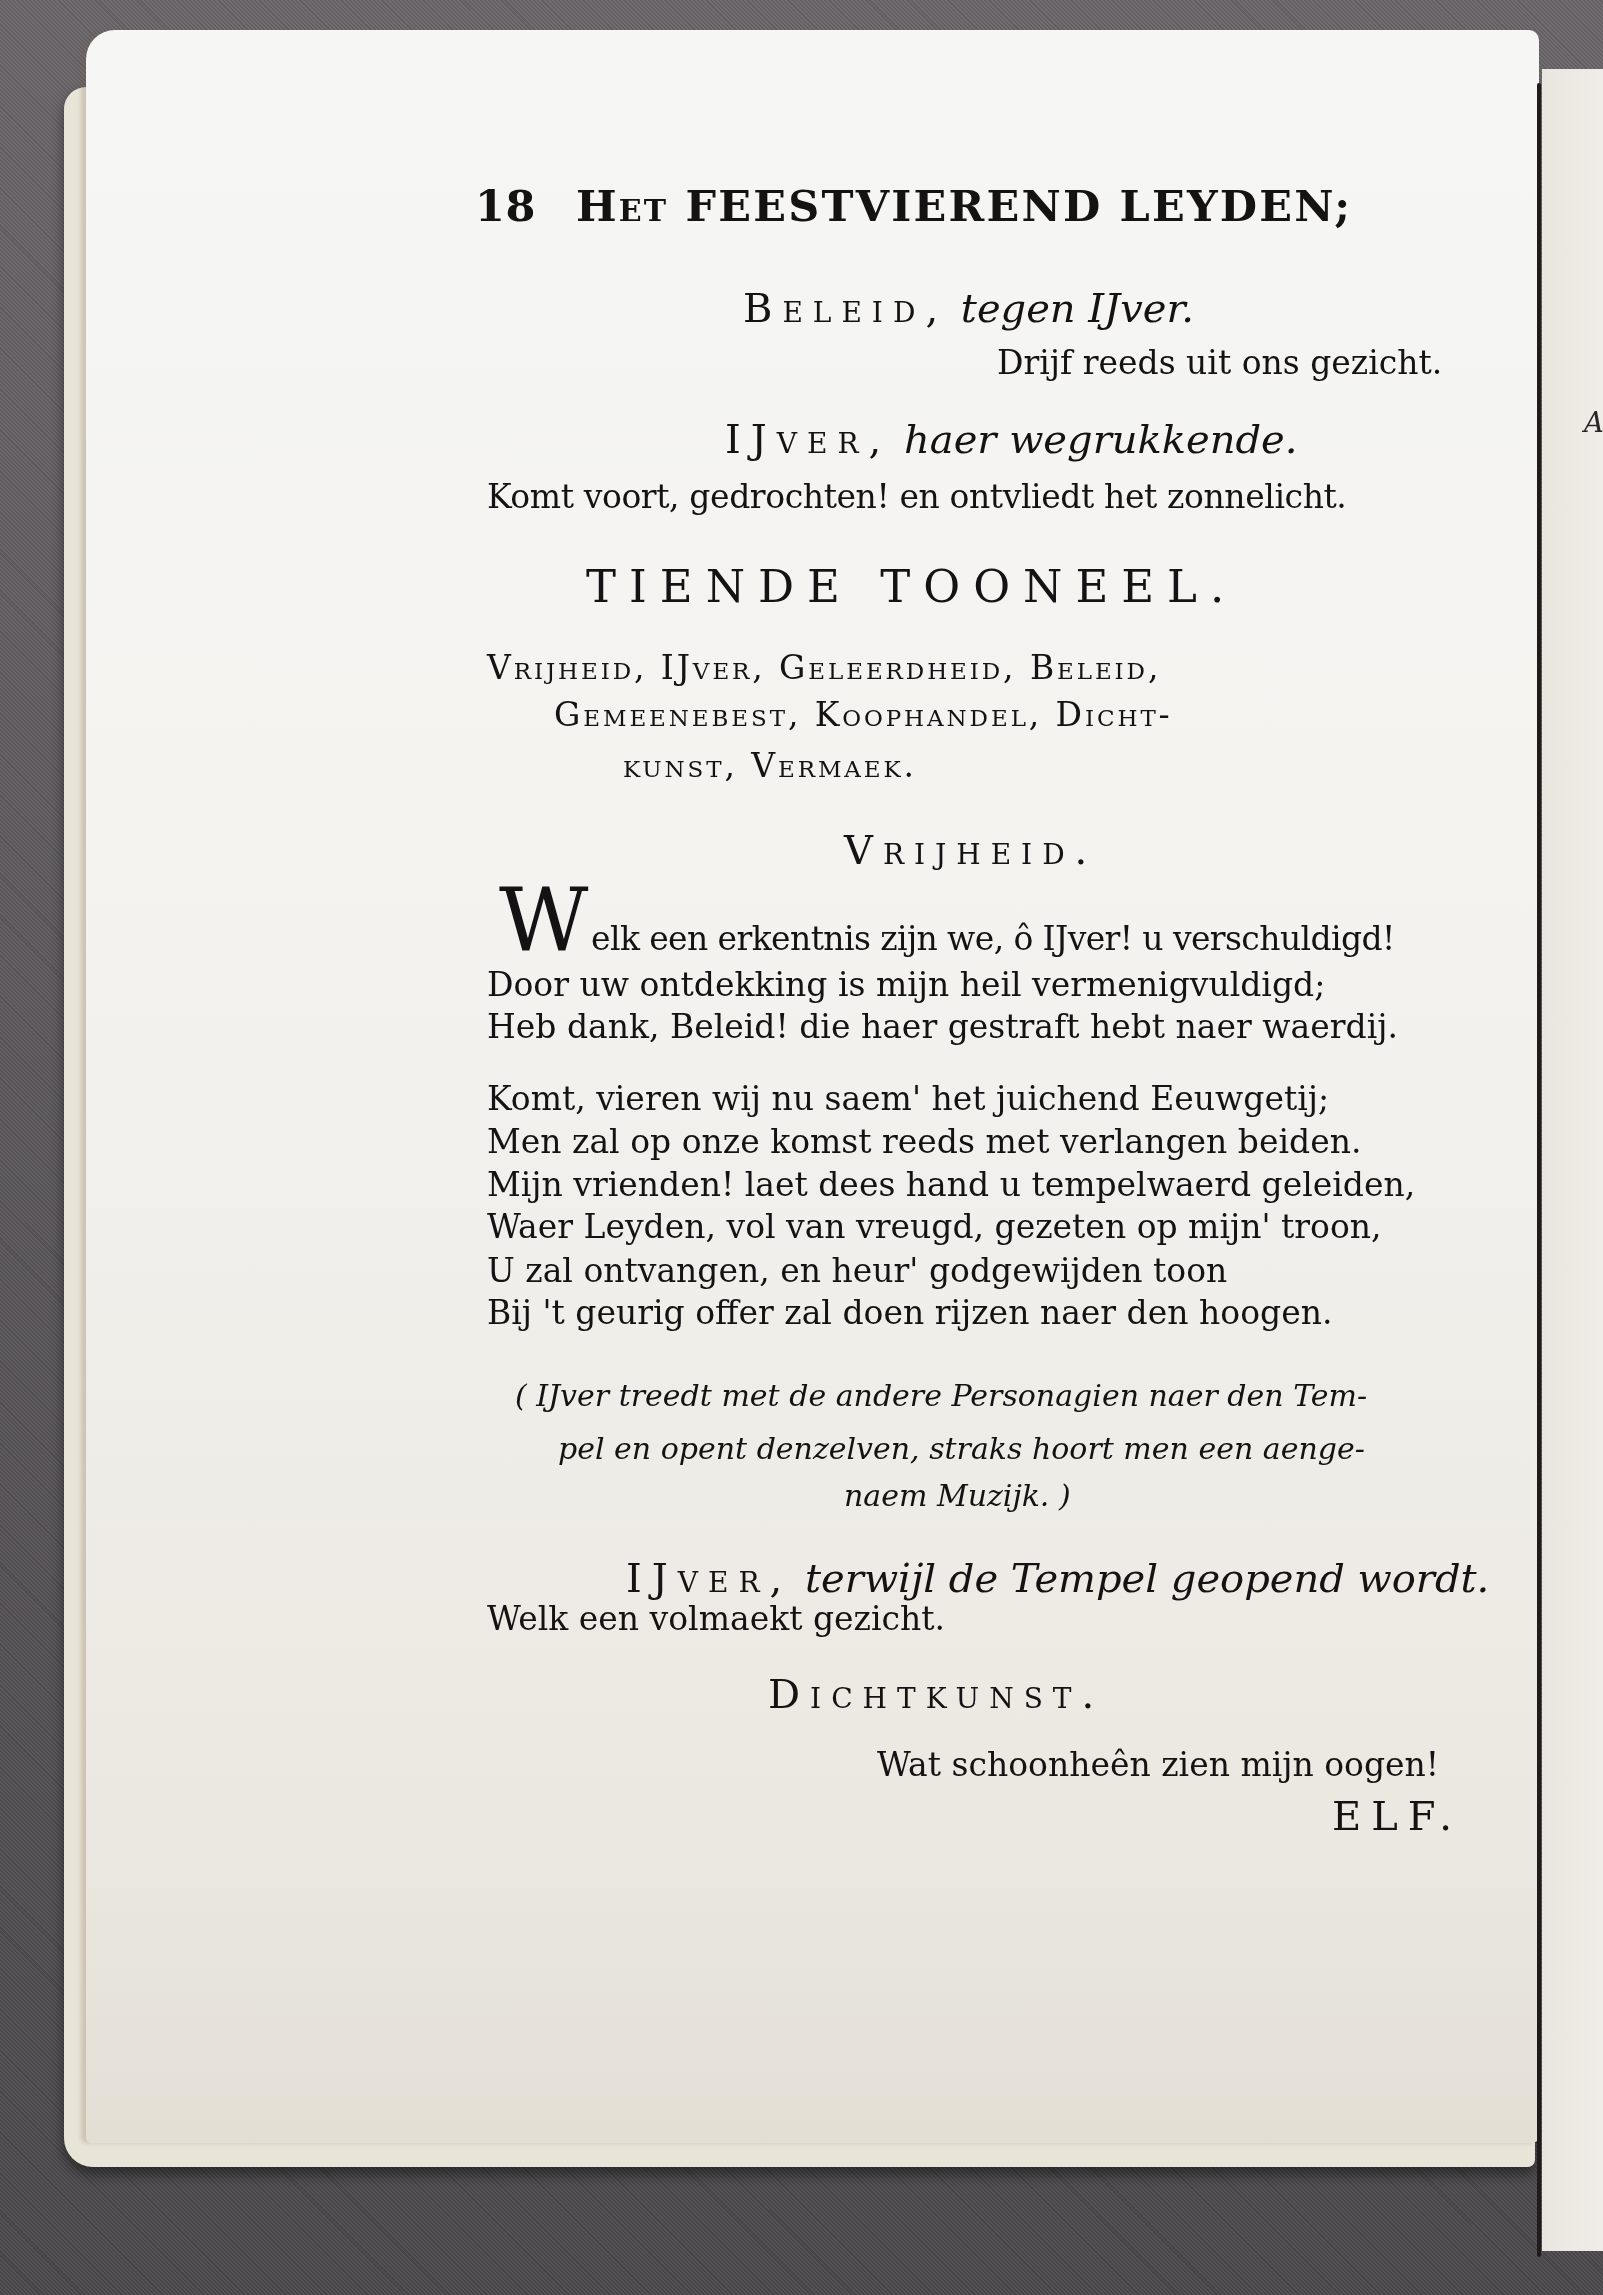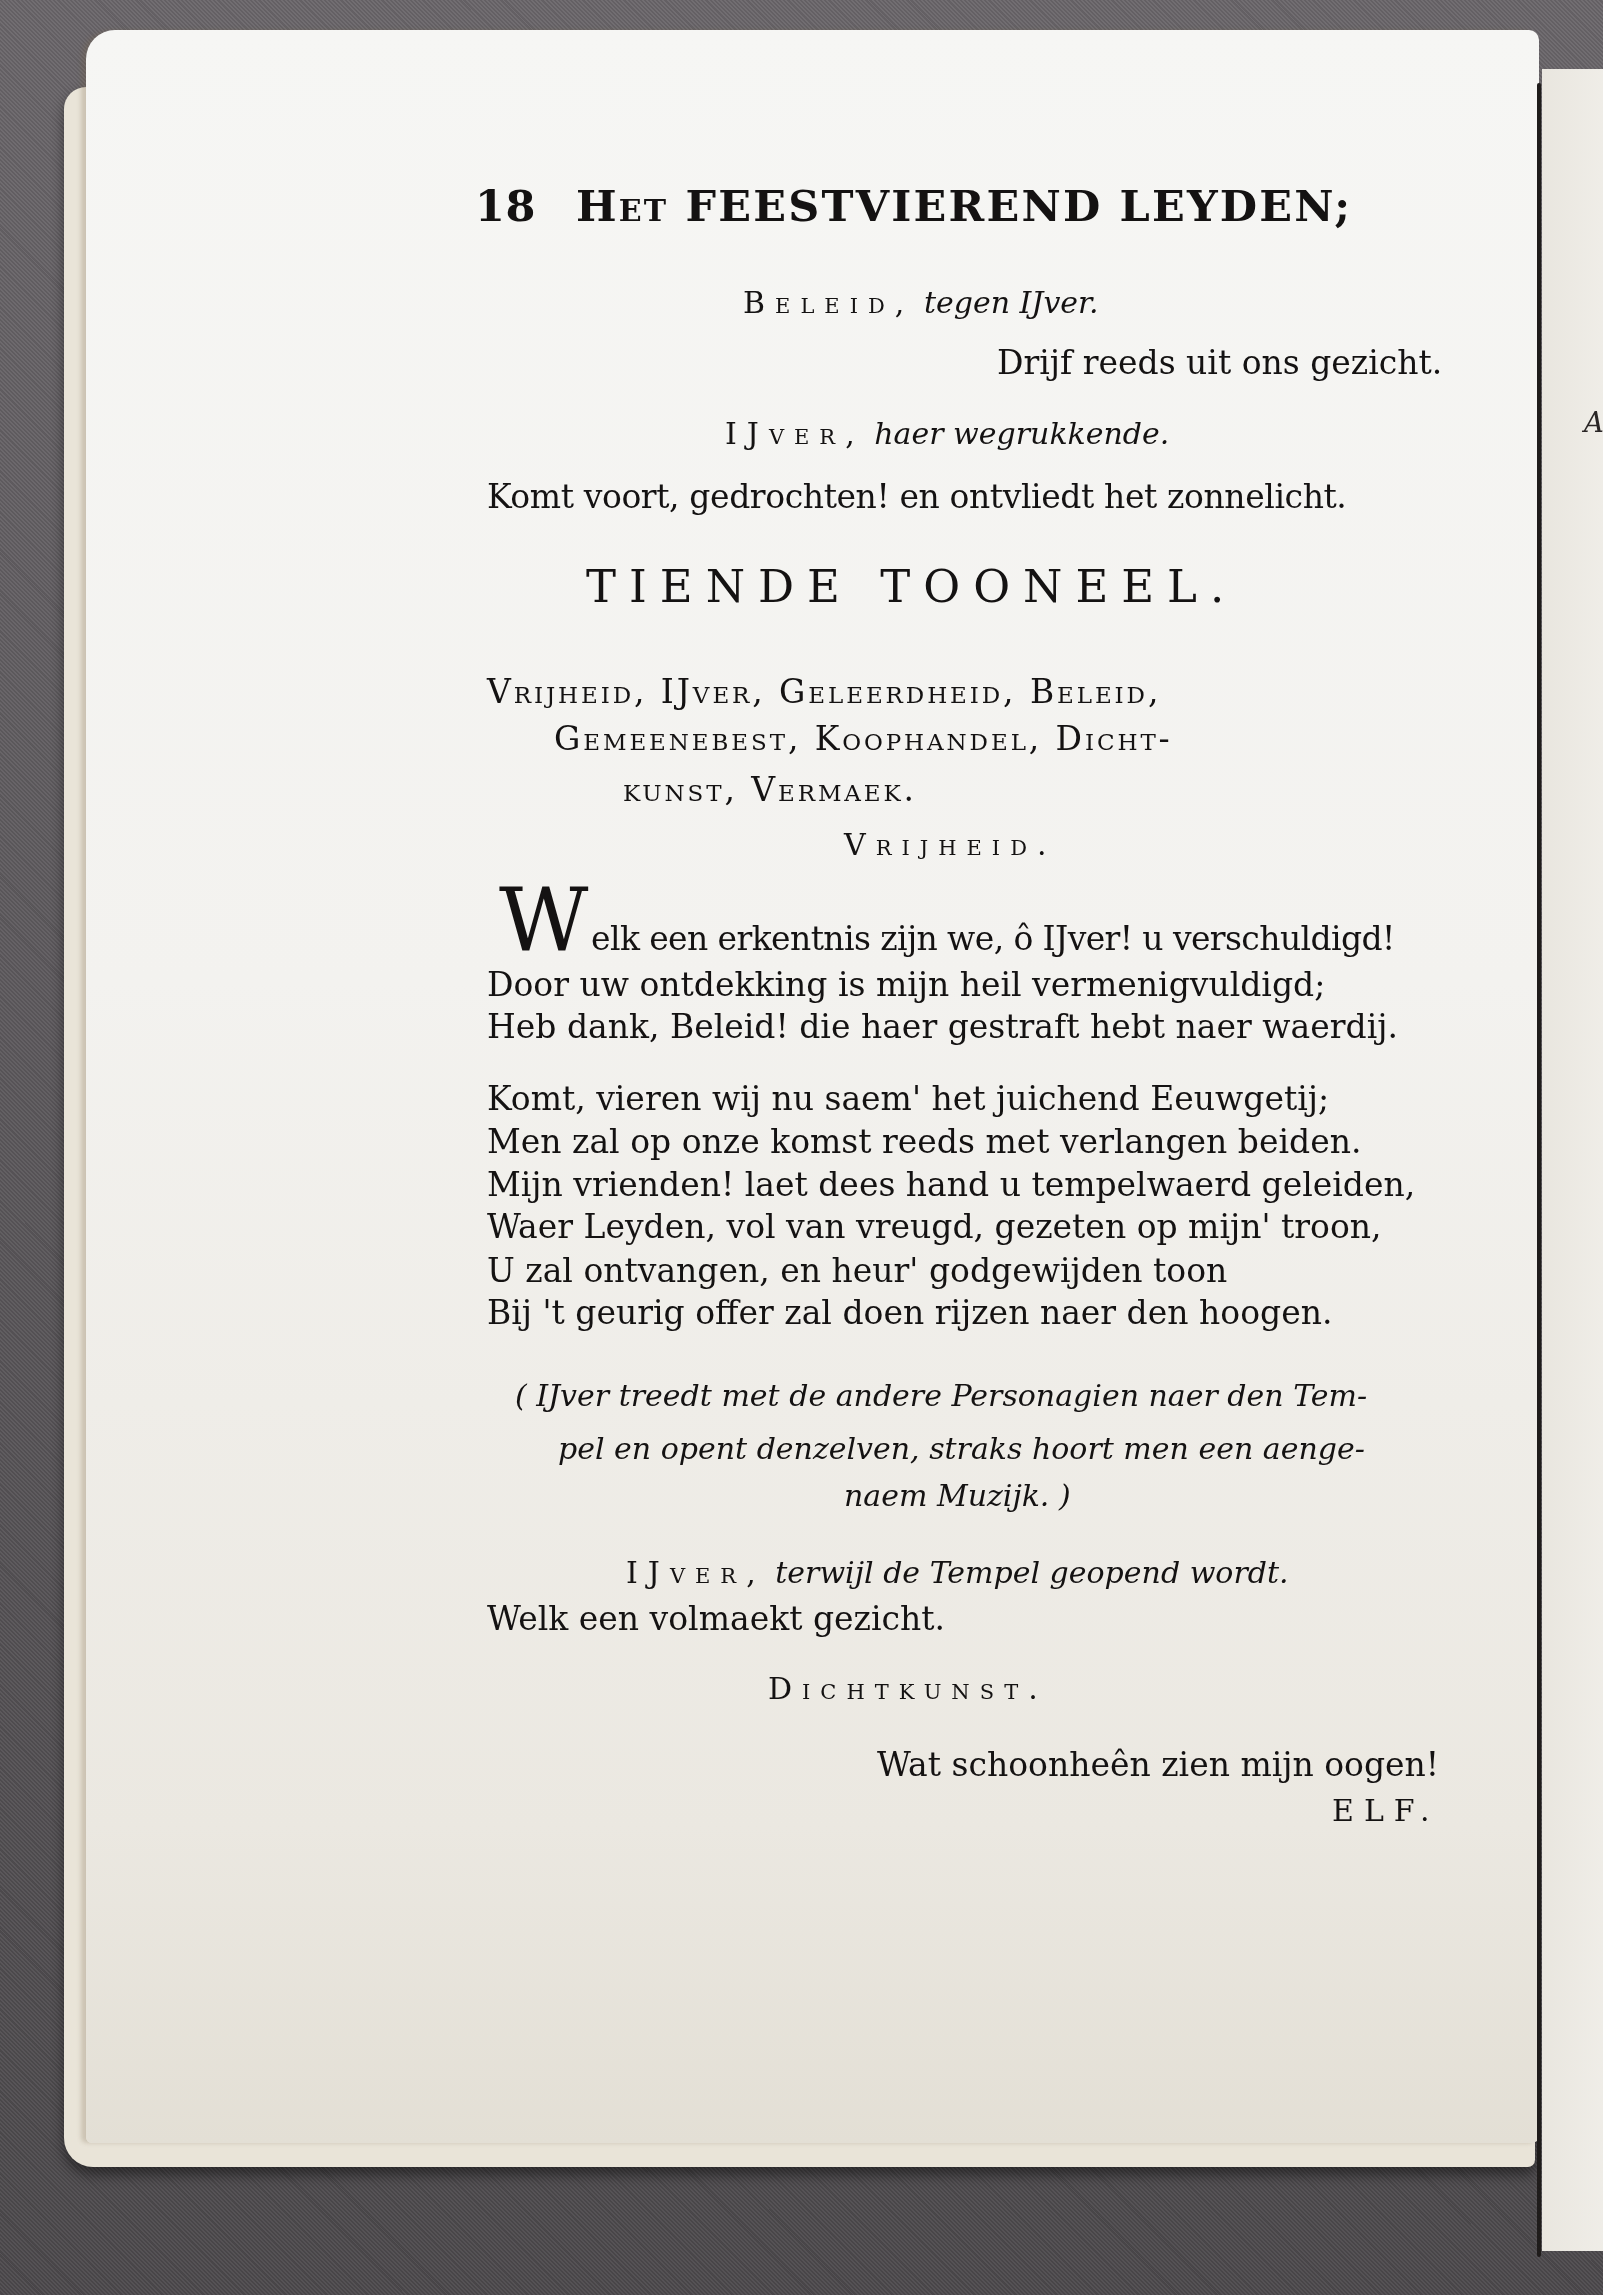--- a/index.html
+++ b/index.html
@@ -36,23 +36,23 @@
   }
   .line {
     position: absolute; white-space: nowrap; line-height: 1;
   }
   .header { left: 475px; top: 185px; font-size: 43px; letter-spacing: 0.7px; font-weight: 600; }
   .header .pnum { margin-right: 24px; }
   .sc { font-variant: small-caps; letter-spacing: 10px; }
   .sc-tight { font-variant: small-caps; letter-spacing: 2.2px; }
   .it { font-style: italic; }
   .body { font-size: 33px; }
-  .speaker { font-size: 30px; }
+  .speaker { font-size: 40px; }
   .scene { font-size: 45px; letter-spacing: 13px; }
-  .cast { font-size: 33px; font-variant: small-caps; letter-spacing: 2.9px; margin-top: 24px; }
+  .cast { font-size: 33px; font-variant: small-caps; letter-spacing: 2.9px; }
   .dropcap { font-size: 87px; line-height: 1; position: absolute; left: 499px; top: 878px; font-weight: 400; }
   .stage { font-size: 30px; font-style: italic; }
 </style>
 </head>
 <body>
 
 <div class="page-stack"></div>
 <div class="next-page"></div>
 <span class="next-page-glyph">A</span>
 <div class="page"></div>

